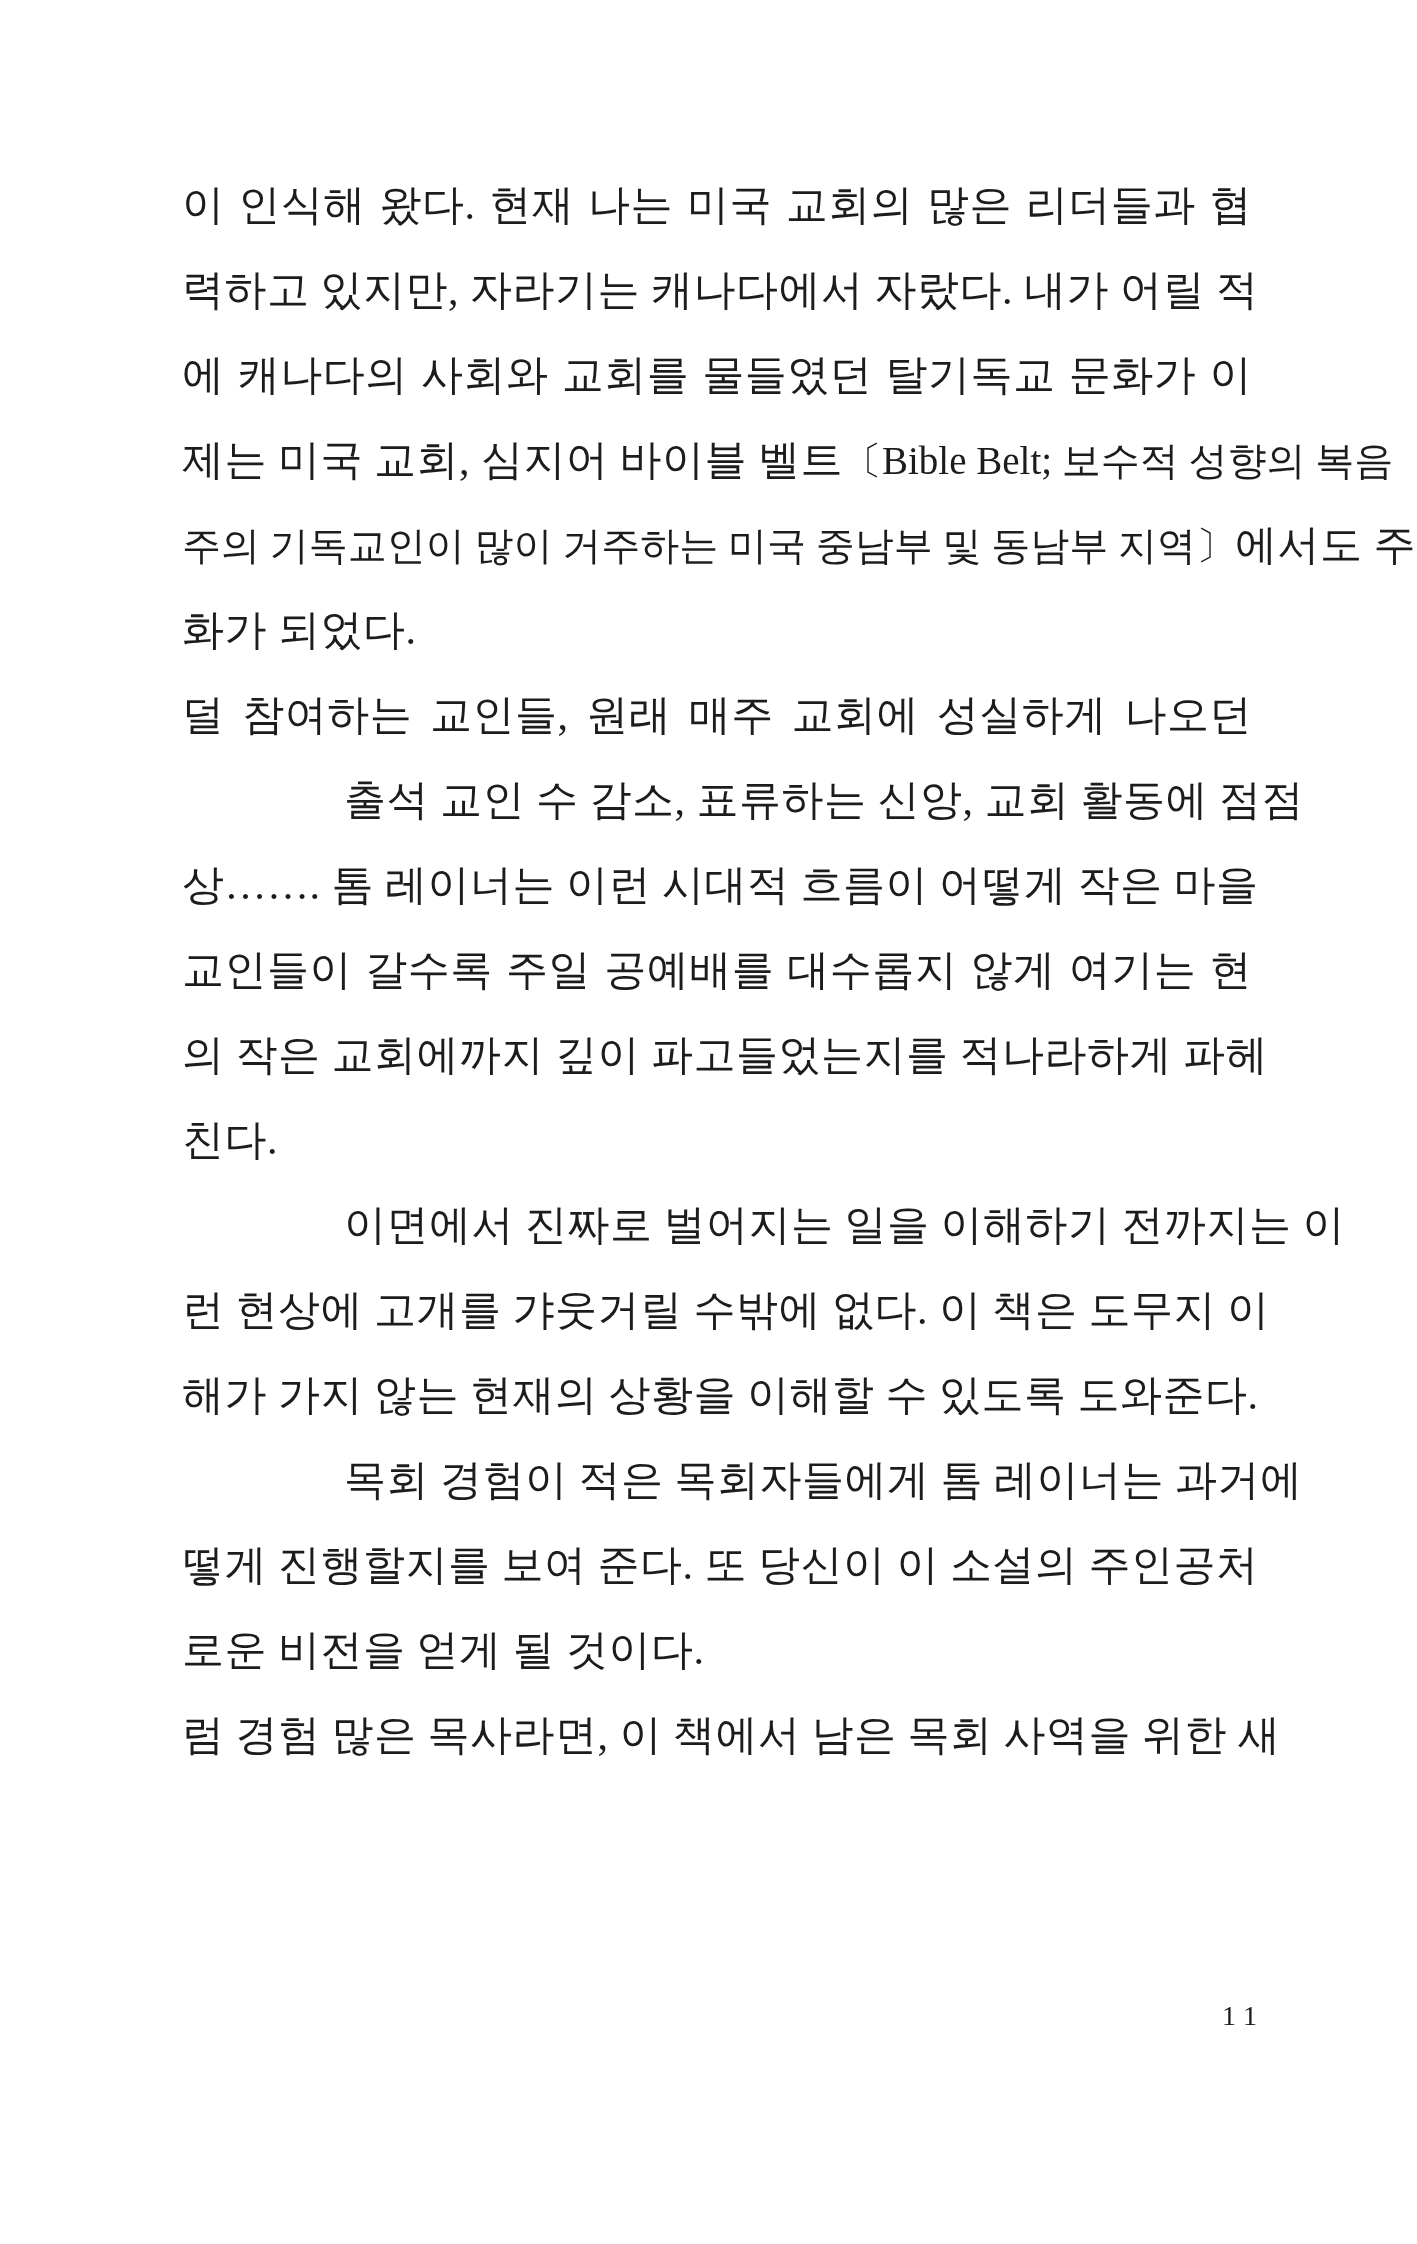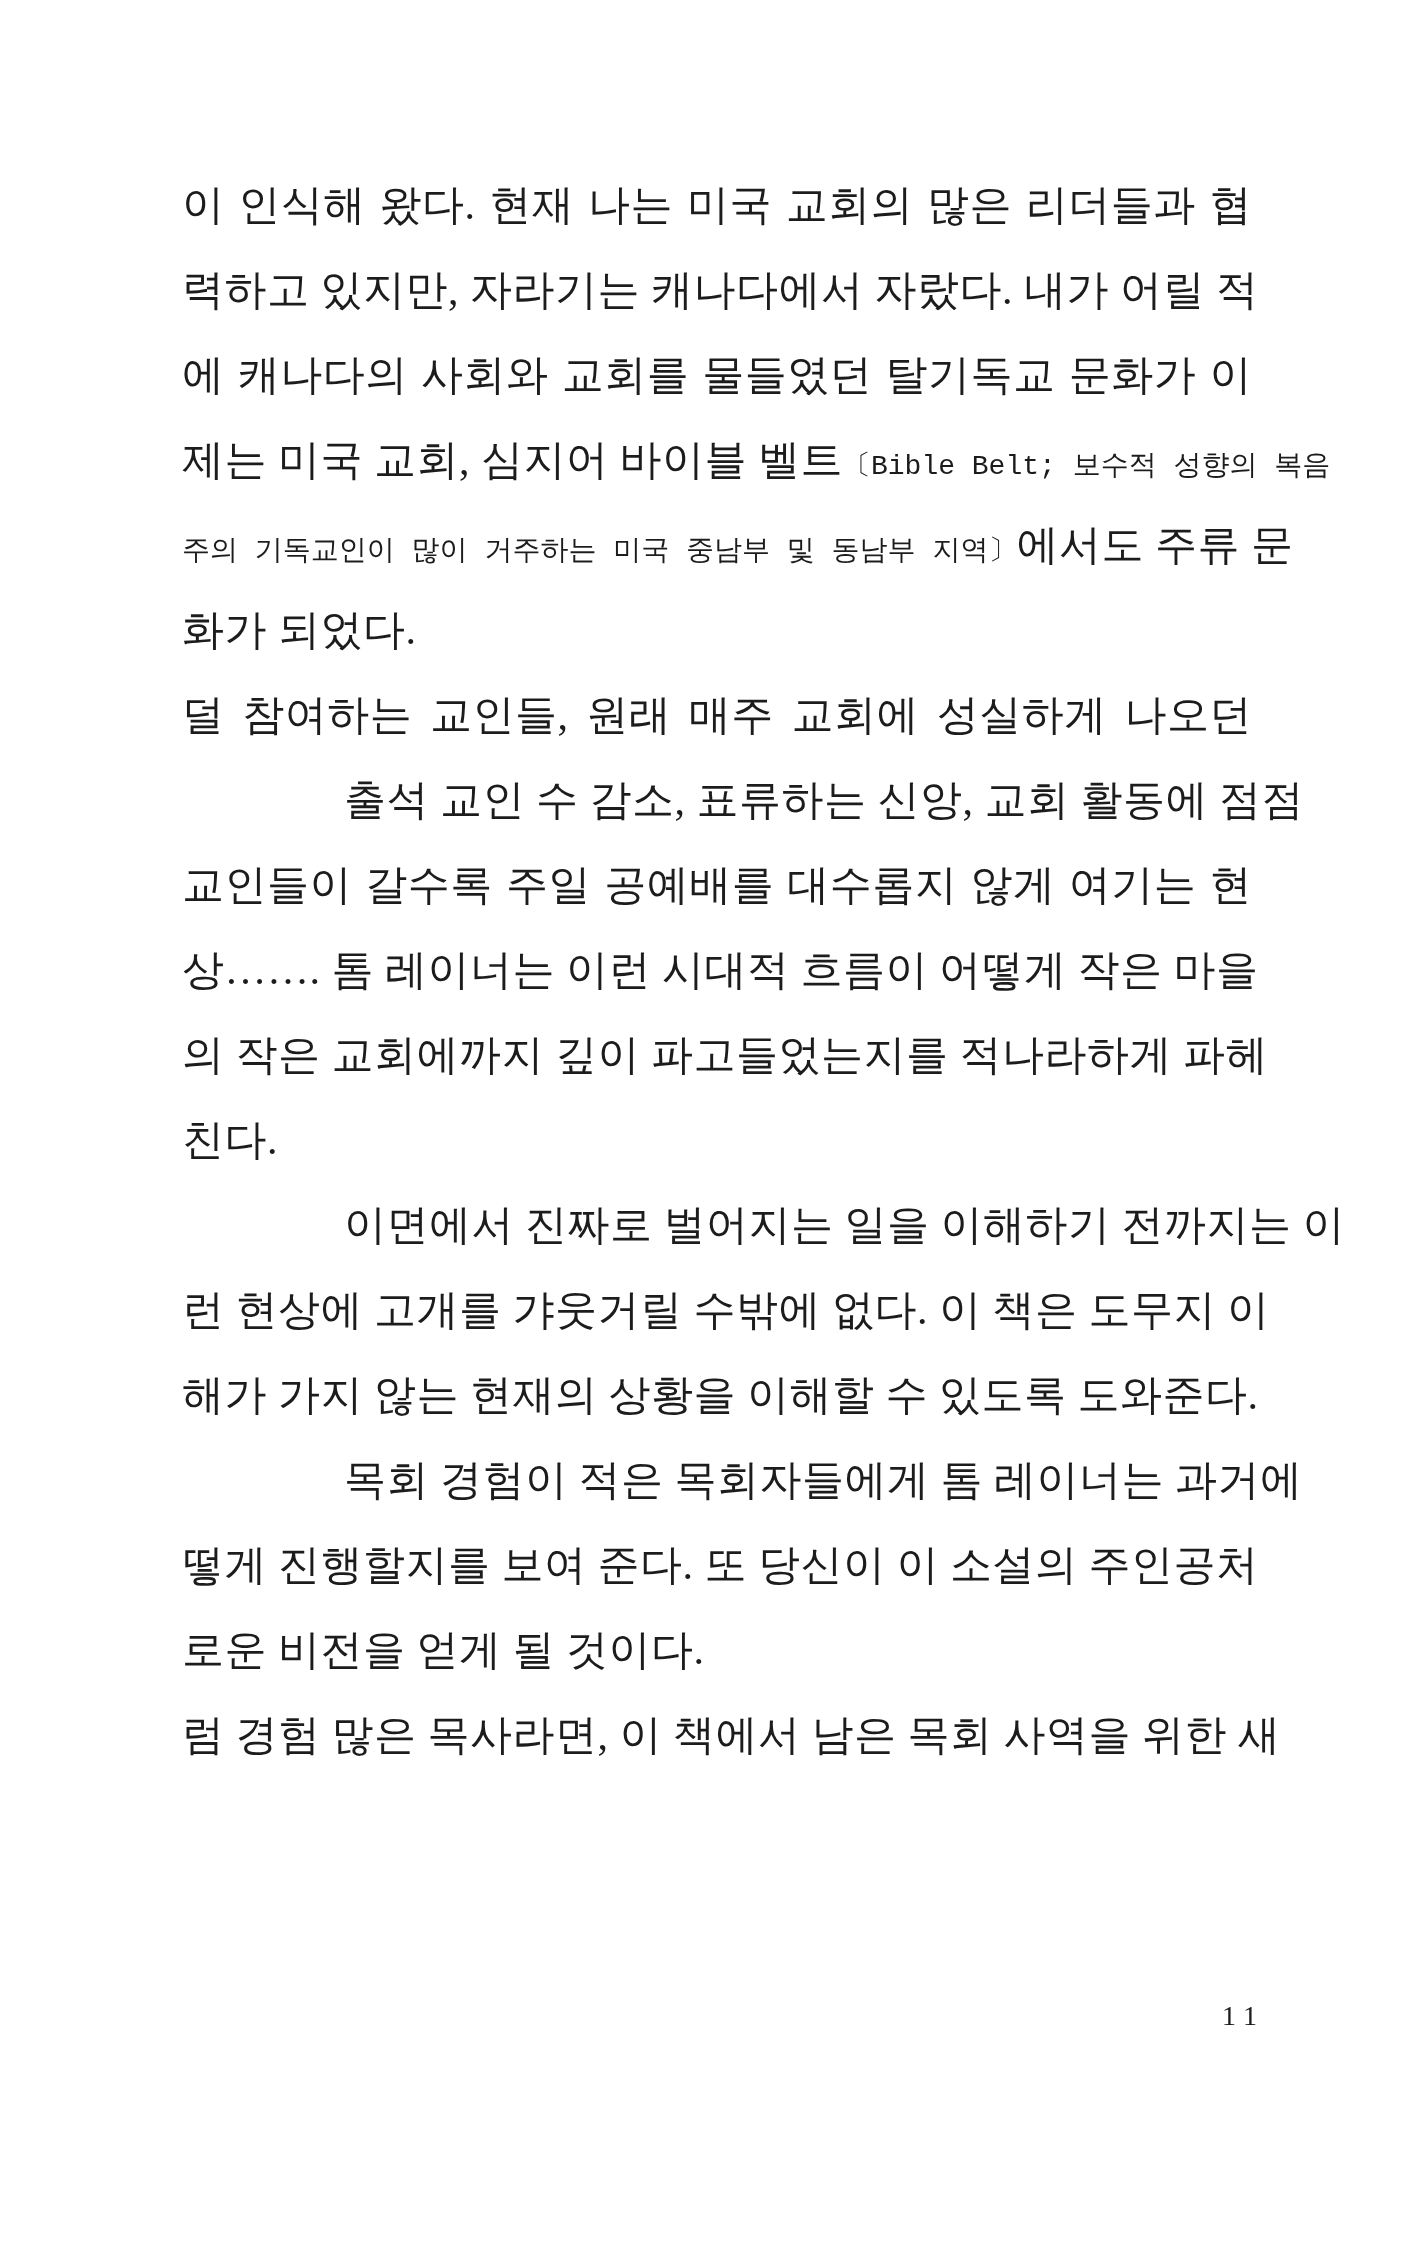--- a/index.html
+++ b/index.html
@@ -36,23 +36,22 @@
     text-align-last: justify;
     overflow: visible;
   }
   .line.end {
     text-align-last: left;
   }
   .line.indent {
     padding-left: 162px;
   }
   .note {
-    font-size: 28px;
+    font-size: 39px;
     letter-spacing: 0px;
-    font-family: Liberation Mono, monospace;
   }
   .page-number {
     position: absolute;
     left: 1222px;
     top: 1993px;
     font-size: 28px;
     letter-spacing: 8px;
     line-height: 45px;
     color: #1c1c1c;
   }
@@ -69,22 +68,22 @@
       <div class="line">력하고 있지만, 자라기는 캐나다에서 자랐다. 내가 어릴 적</div>
       <div class="line">에 캐나다의 사회와 교회를 물들였던 탈기독교 문화가 이</div>
       <div class="line"><span>제는 미국 교회, 심지어 바이블 벨트</span><span class="note">〔Bible Belt; 보수적 성향의 복음</span></div>
       <div class="line"><span class="note">주의 기독교인이 많이 거주하는 미국 중남부 및 동남부 지역〕</span><span>에서도 주류 문</span></div>
       <div class="line end">화가 되었다.</div>
     </div>
 
     <div class="para">
       <div class="line">덜 참여하는 교인들, 원래 매주 교회에 성실하게 나오던</div>
       <div class="line indent">출석 교인 수 감소, 표류하는 신앙, 교회 활동에 점점</div>
+      <div class="line">상……. 톰 레이너는 이런 시대적 흐름이 어떻게 작은 마을</div>
       <div class="line">교인들이 갈수록 주일 공예배를 대수롭지 않게 여기는 현</div>
-      <div class="line">상……. 톰 레이너는 이런 시대적 흐름이 어떻게 작은 마을</div>
       <div class="line">의 작은 교회에까지 깊이 파고들었는지를 적나라하게 파헤</div>
       <div class="line end">친다.</div>
     </div>
 
     <div class="para">
       <div class="line indent">이면에서 진짜로 벌어지는 일을 이해하기 전까지는 이</div>
       <div class="line">런 현상에 고개를 갸웃거릴 수밖에 없다. 이 책은 도무지 이</div>
       <div class="line">해가 가지 않는 현재의 상황을 이해할 수 있도록 도와준다.</div>
     </div>
 

